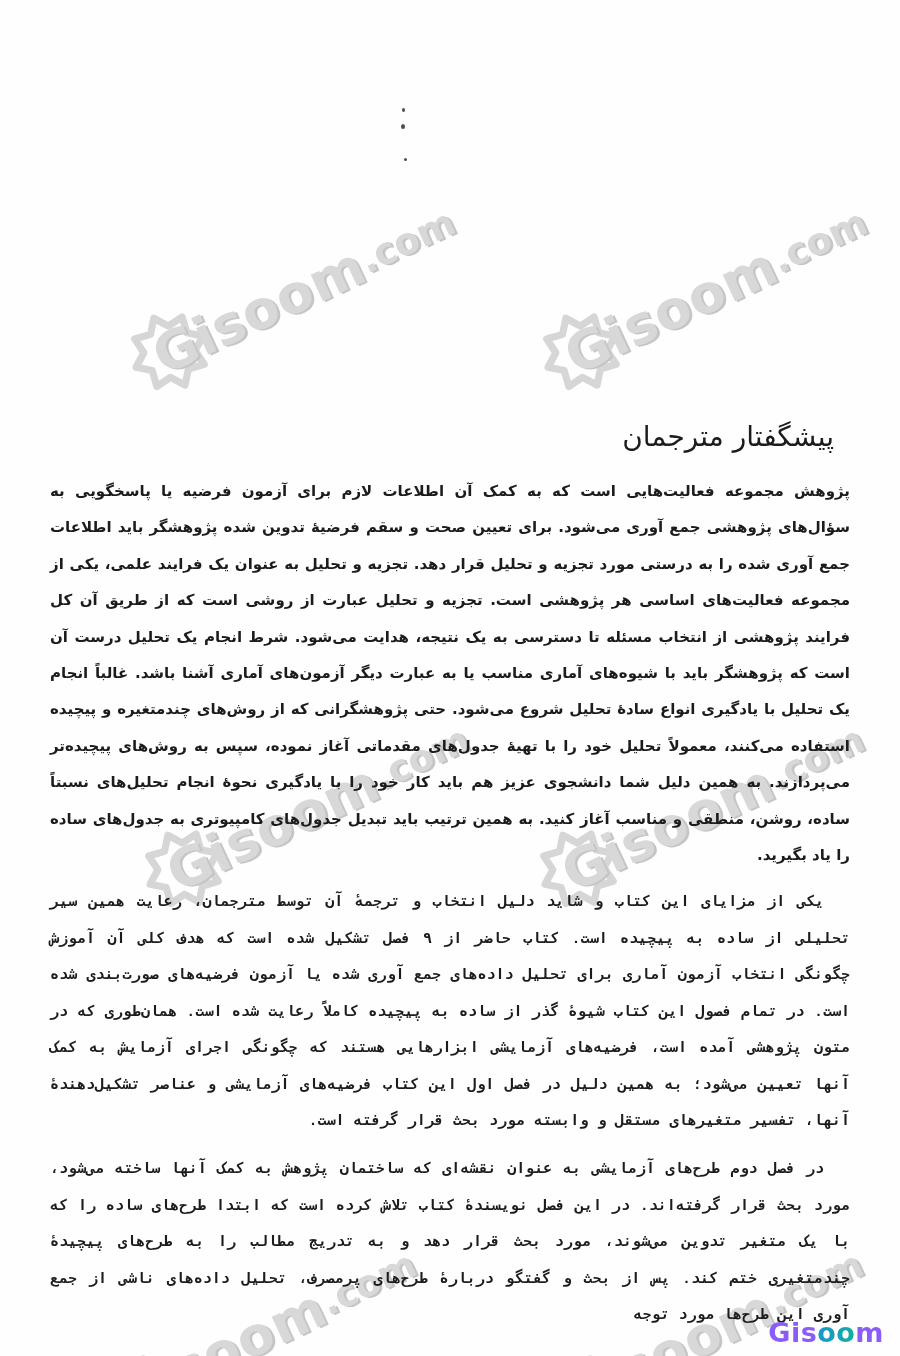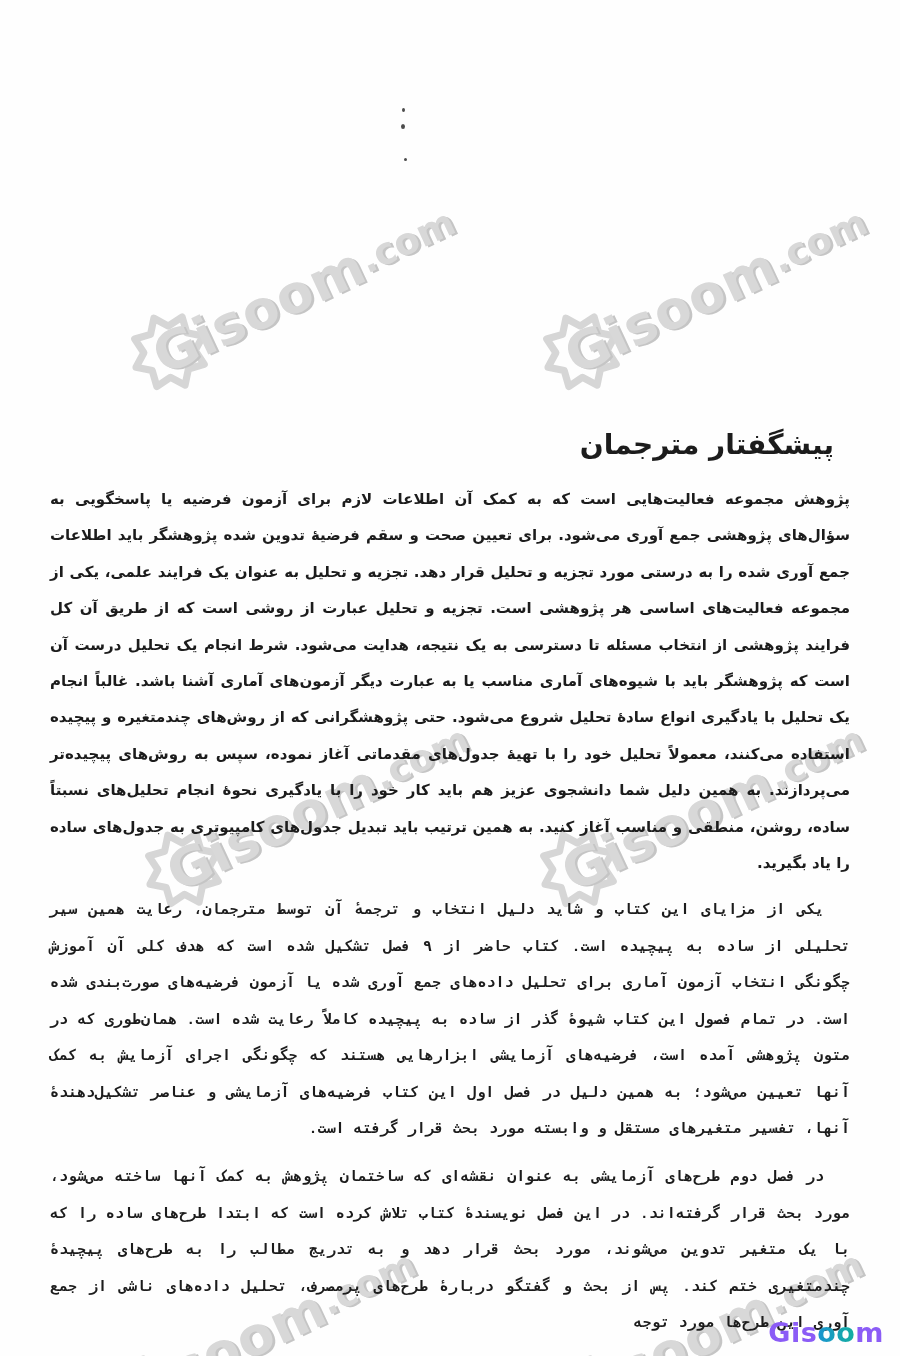--- a/index.html
+++ b/index.html
@@ -49,22 +49,22 @@
     position:absolute;
     inset:0;
     z-index:2;
     direction:rtl;
     box-sizing:border-box;
     padding:420px 38px 0 38px;
     color:#1c1c1c;
   }
   .page-title {
     font-size:28px;
-    font-weight:bold;
-    margin:8px 28px 20px 0;
+    font-weight:normal;
+    margin:0 28px 20px 0;
     letter-spacing:0;
   }
   .para {
     font-size:15px;
     font-weight:bold;
     line-height:36.4px;
     text-align:justify;
     margin:12px;
   }
   .para.indent { text-indent:26px;font-family:Liberation Mono, monospace; }

